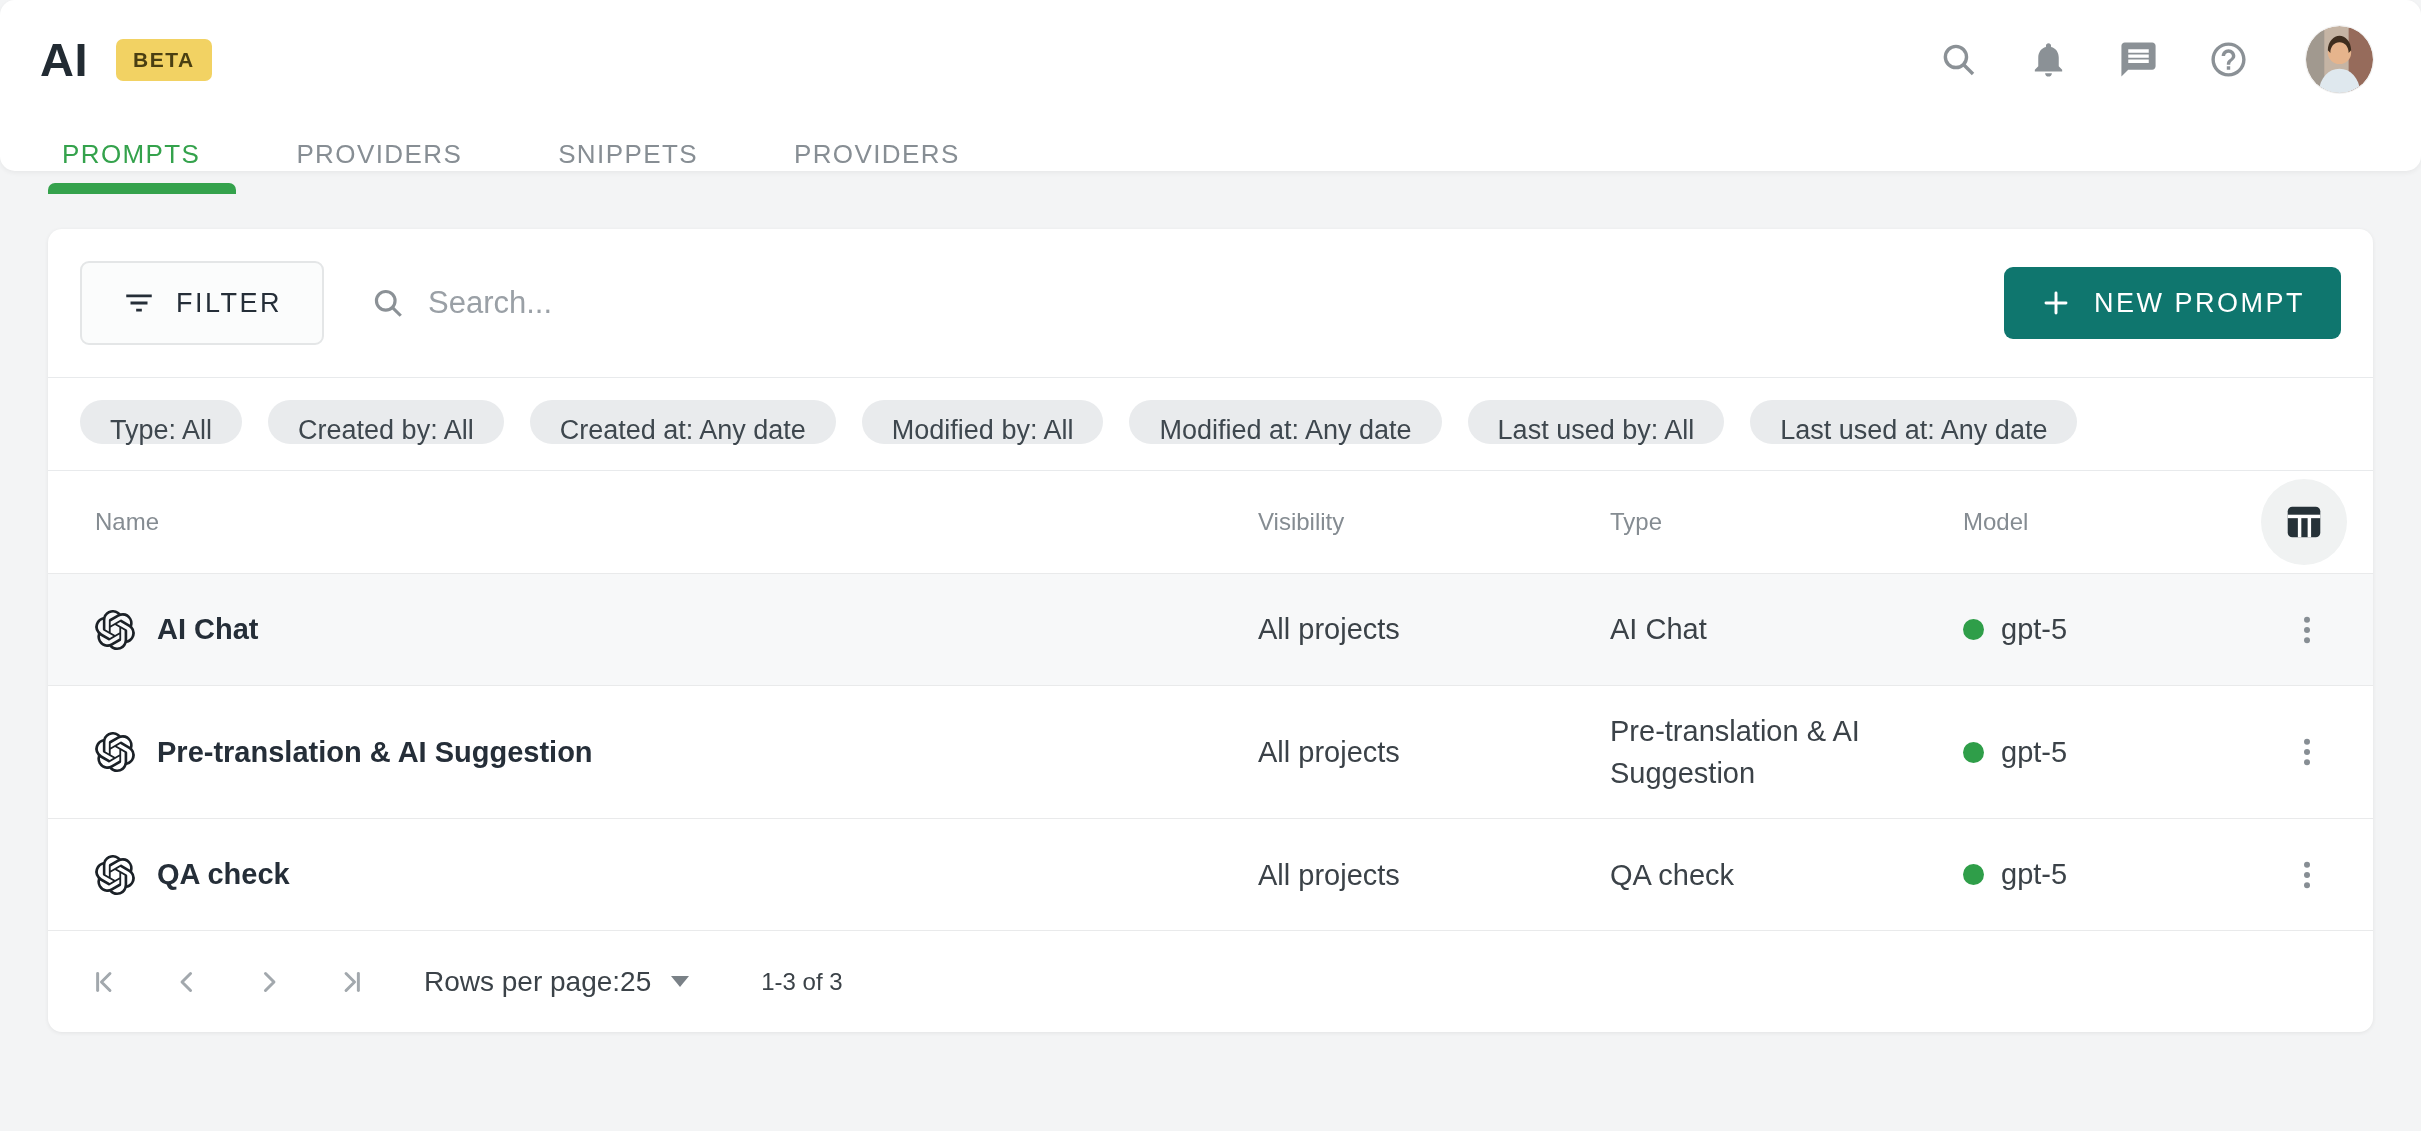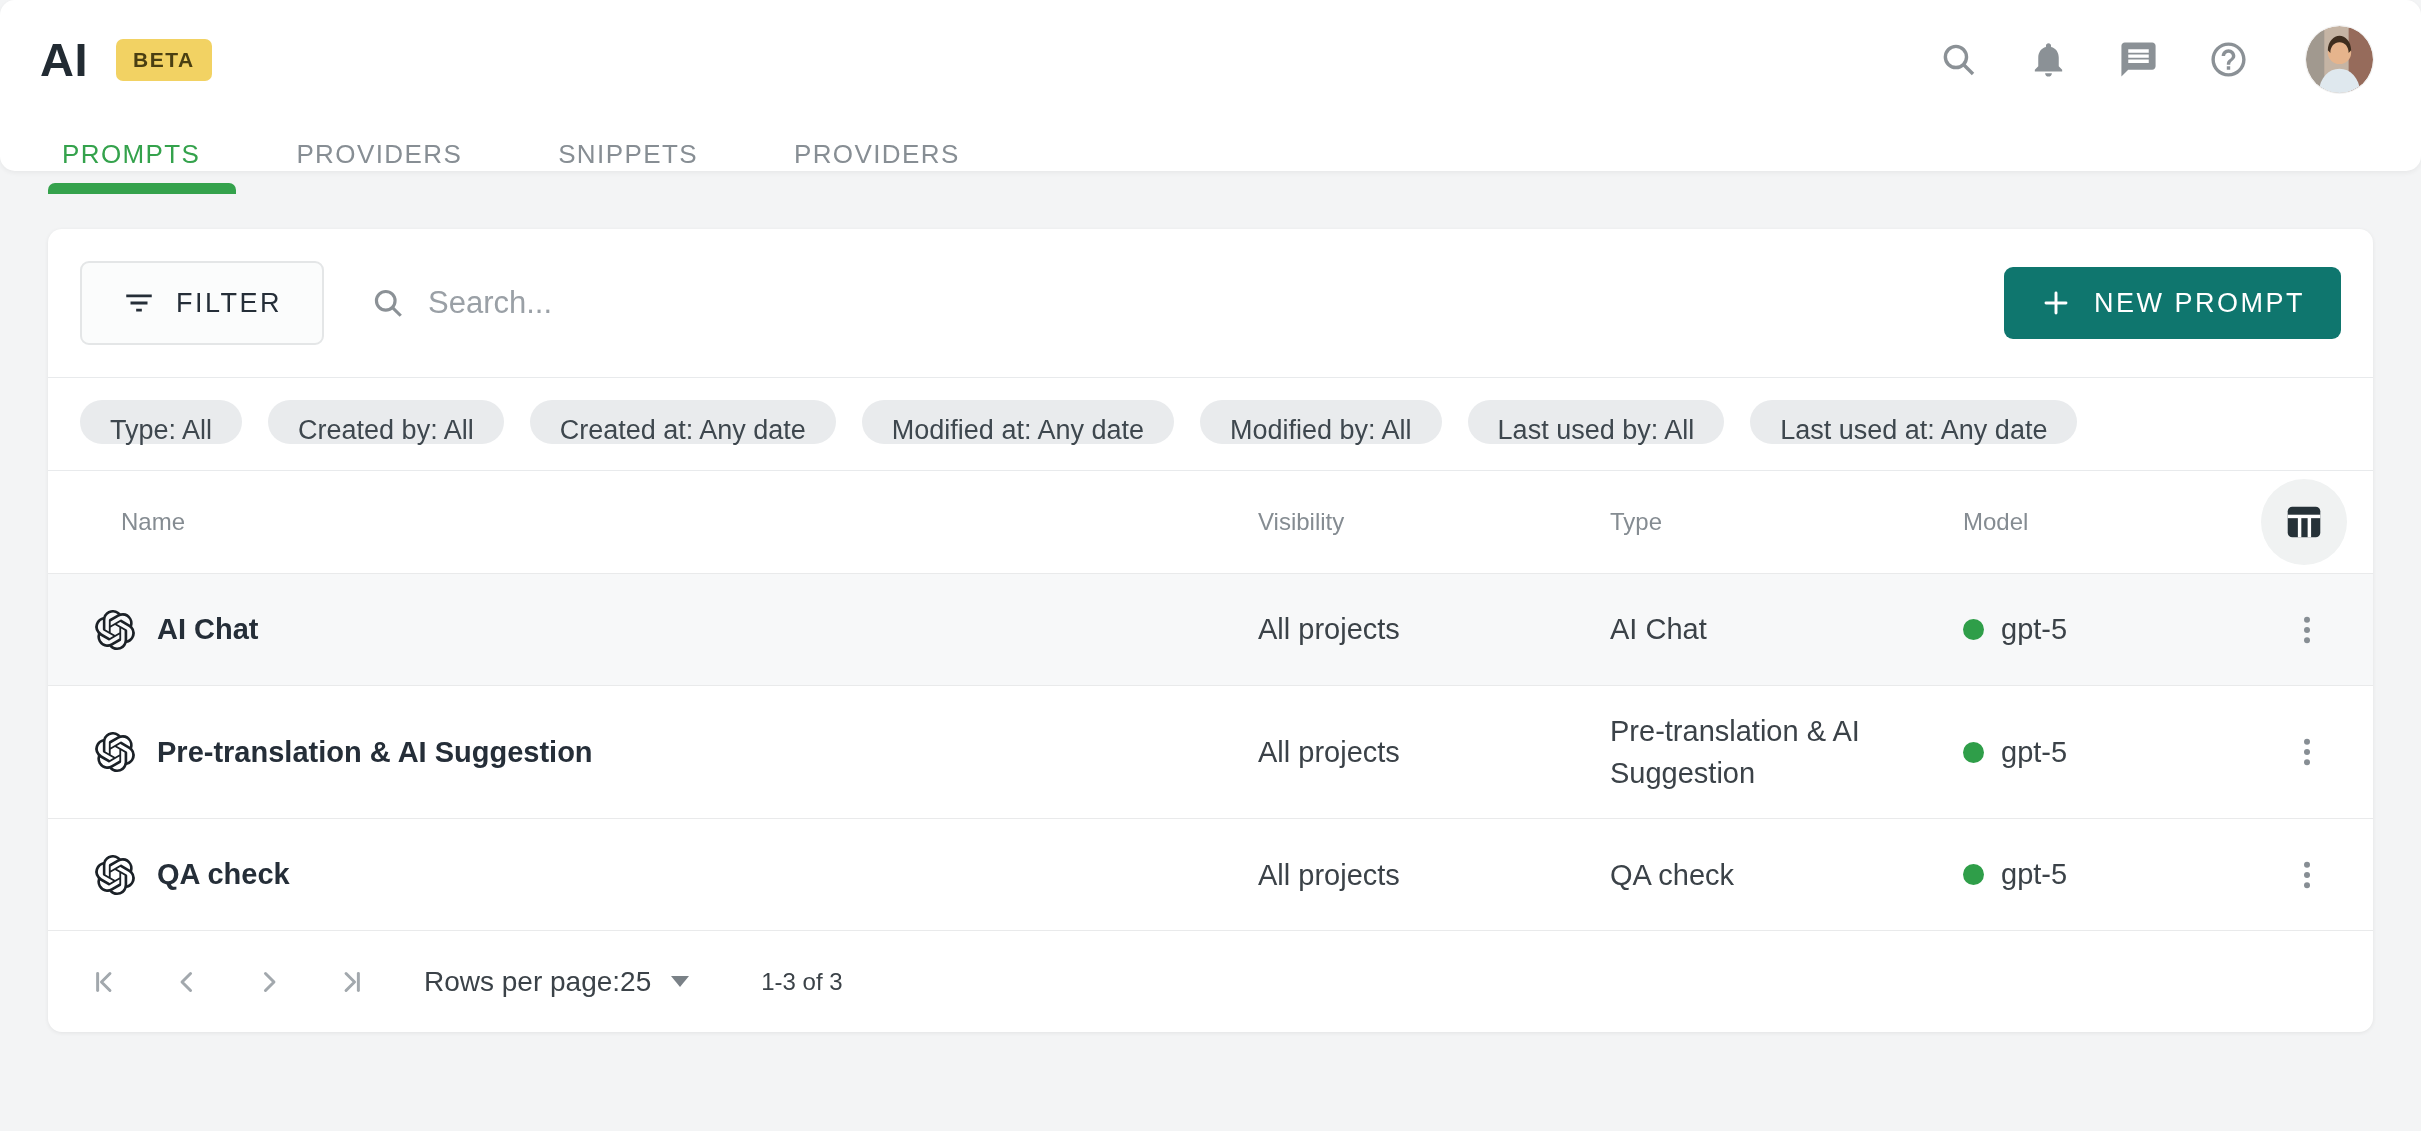--- a/index.html
+++ b/index.html
@@ -128,21 +128,21 @@
   
   .trow {
     display:grid;
     grid-template-columns:1210px 352px 353px 270px 1fr;
     align-items:center;
   }
   .thead { height:102px; }
   .th {
     font-size:24px; color:#858c92; font-weight:400;
   }
-  .cell-name-head { padding-left:73px; }
+  .cell-name-head { padding-left:47px; }
   .th-actions {
     display:flex; justify-content:flex-end; padding-right:26px;
   }
   .columns-btn {
     width:86px; height:86px; border-radius:50%;
     background:#f0f2f2;
     display:flex; align-items:center; justify-content:center;
     cursor:pointer;
   }
   .columns-btn svg { width:46px; height:46px; }
@@ -303,22 +303,22 @@
         <span>NEW PROMPT</span>
       </button>
     </div>
 
     <div class="divider"></div>
 
     <div class="chips-row">
       <div class="chip">Type: All</div>
       <div class="chip">Created by: All</div>
       <div class="chip">Created at: Any date</div>
+      <div class="chip">Modified by: All</div>
       <div class="chip">Modified at: Any date</div>
-      <div class="chip">Modified by: All</div>
       <div class="chip">Last used by: All</div>
       <div class="chip">Last used at: Any date</div>
     </div>
 
     <div class="divider"></div>
 
     <div class="trow thead">
       <div class="th cell-name-head">Name</div>
       <div class="th">Visibility</div>
       <div class="th">Type</div>

